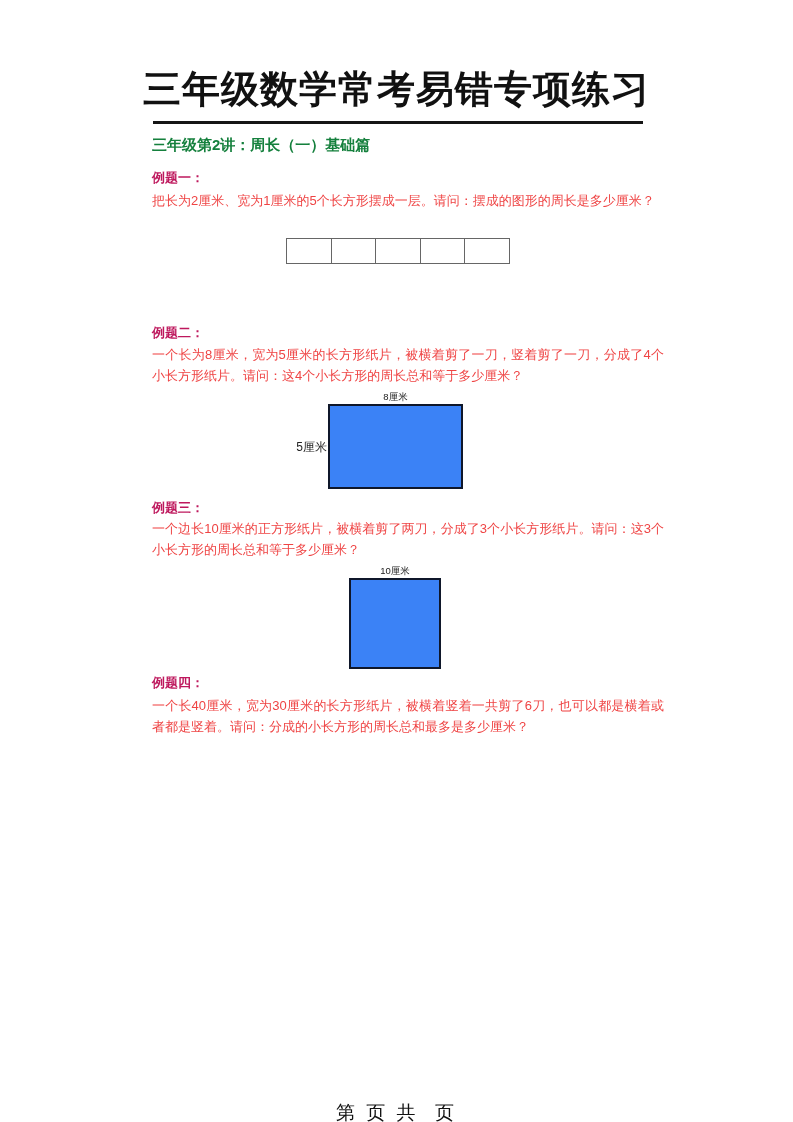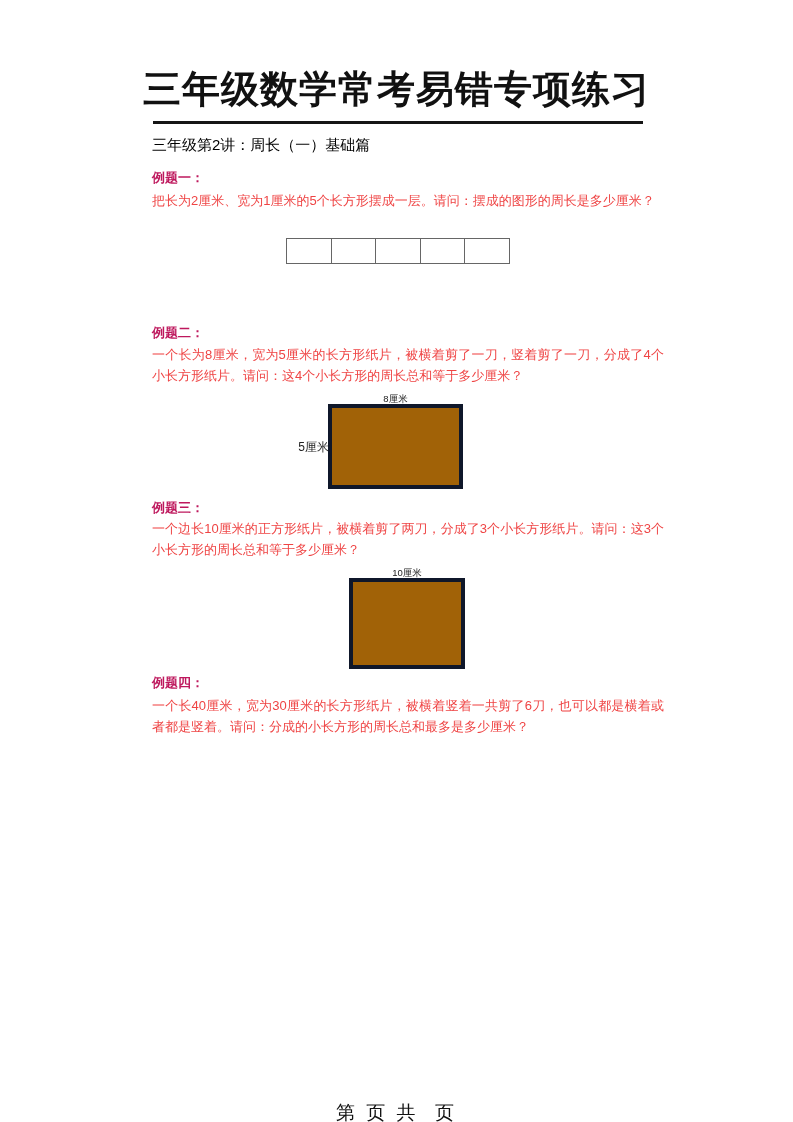--- a/index.html
+++ b/index.html
@@ -30,22 +30,22 @@
     position: absolute;
     left: 153px; top: 114px;
     width: 490px; height: 3px;
     background: #151515;
   }
 
   .subtitle {
     position: absolute;
     left: 152px; top: 129px;
     font-size: 15px;
-    font-weight: 400;
-    color: #000000;
+    font-weight: 700;
+    color: #15803d;
   }
 
   .ex-heading {
     position: absolute;
     left: 152px;
     font-size: 13px;
     font-weight: 700;
     color: #be185d;
   }
 
@@ -78,25 +78,25 @@
   .strip .cell {
     flex: 1 1 0;
     border: 1px solid #666666;
     background: #ffffff;
   }
   .strip .cell + .cell { border-left: none; }
 
   
   .fig-rect {
     position: absolute;
-    border: 4px solid #0f172a;
-    background: #a16207;
+    border: 2px solid #0f172a;
+    background: #3b82f6;
   }
   .fig-2 { left: 328px; top: 397px; width: 135px; height: 85px; }
-  .fig-3 { left: 349px; top: 571px; width: 116px;  height: 91px; }
+  .fig-3 { left: 349px; top: 571px; width: 92px;  height: 91px; }
   .fig-4 { left: 329px; top: 756px; width: 135px; height: 104px; }
 
   .fig-label-top {
     position: absolute;
     bottom: calc(100% + 2px);
     left: 0; right: 0;
     text-align: center;
     font-size: 9.5px;
     color: #222222;
     white-space: nowrap;

